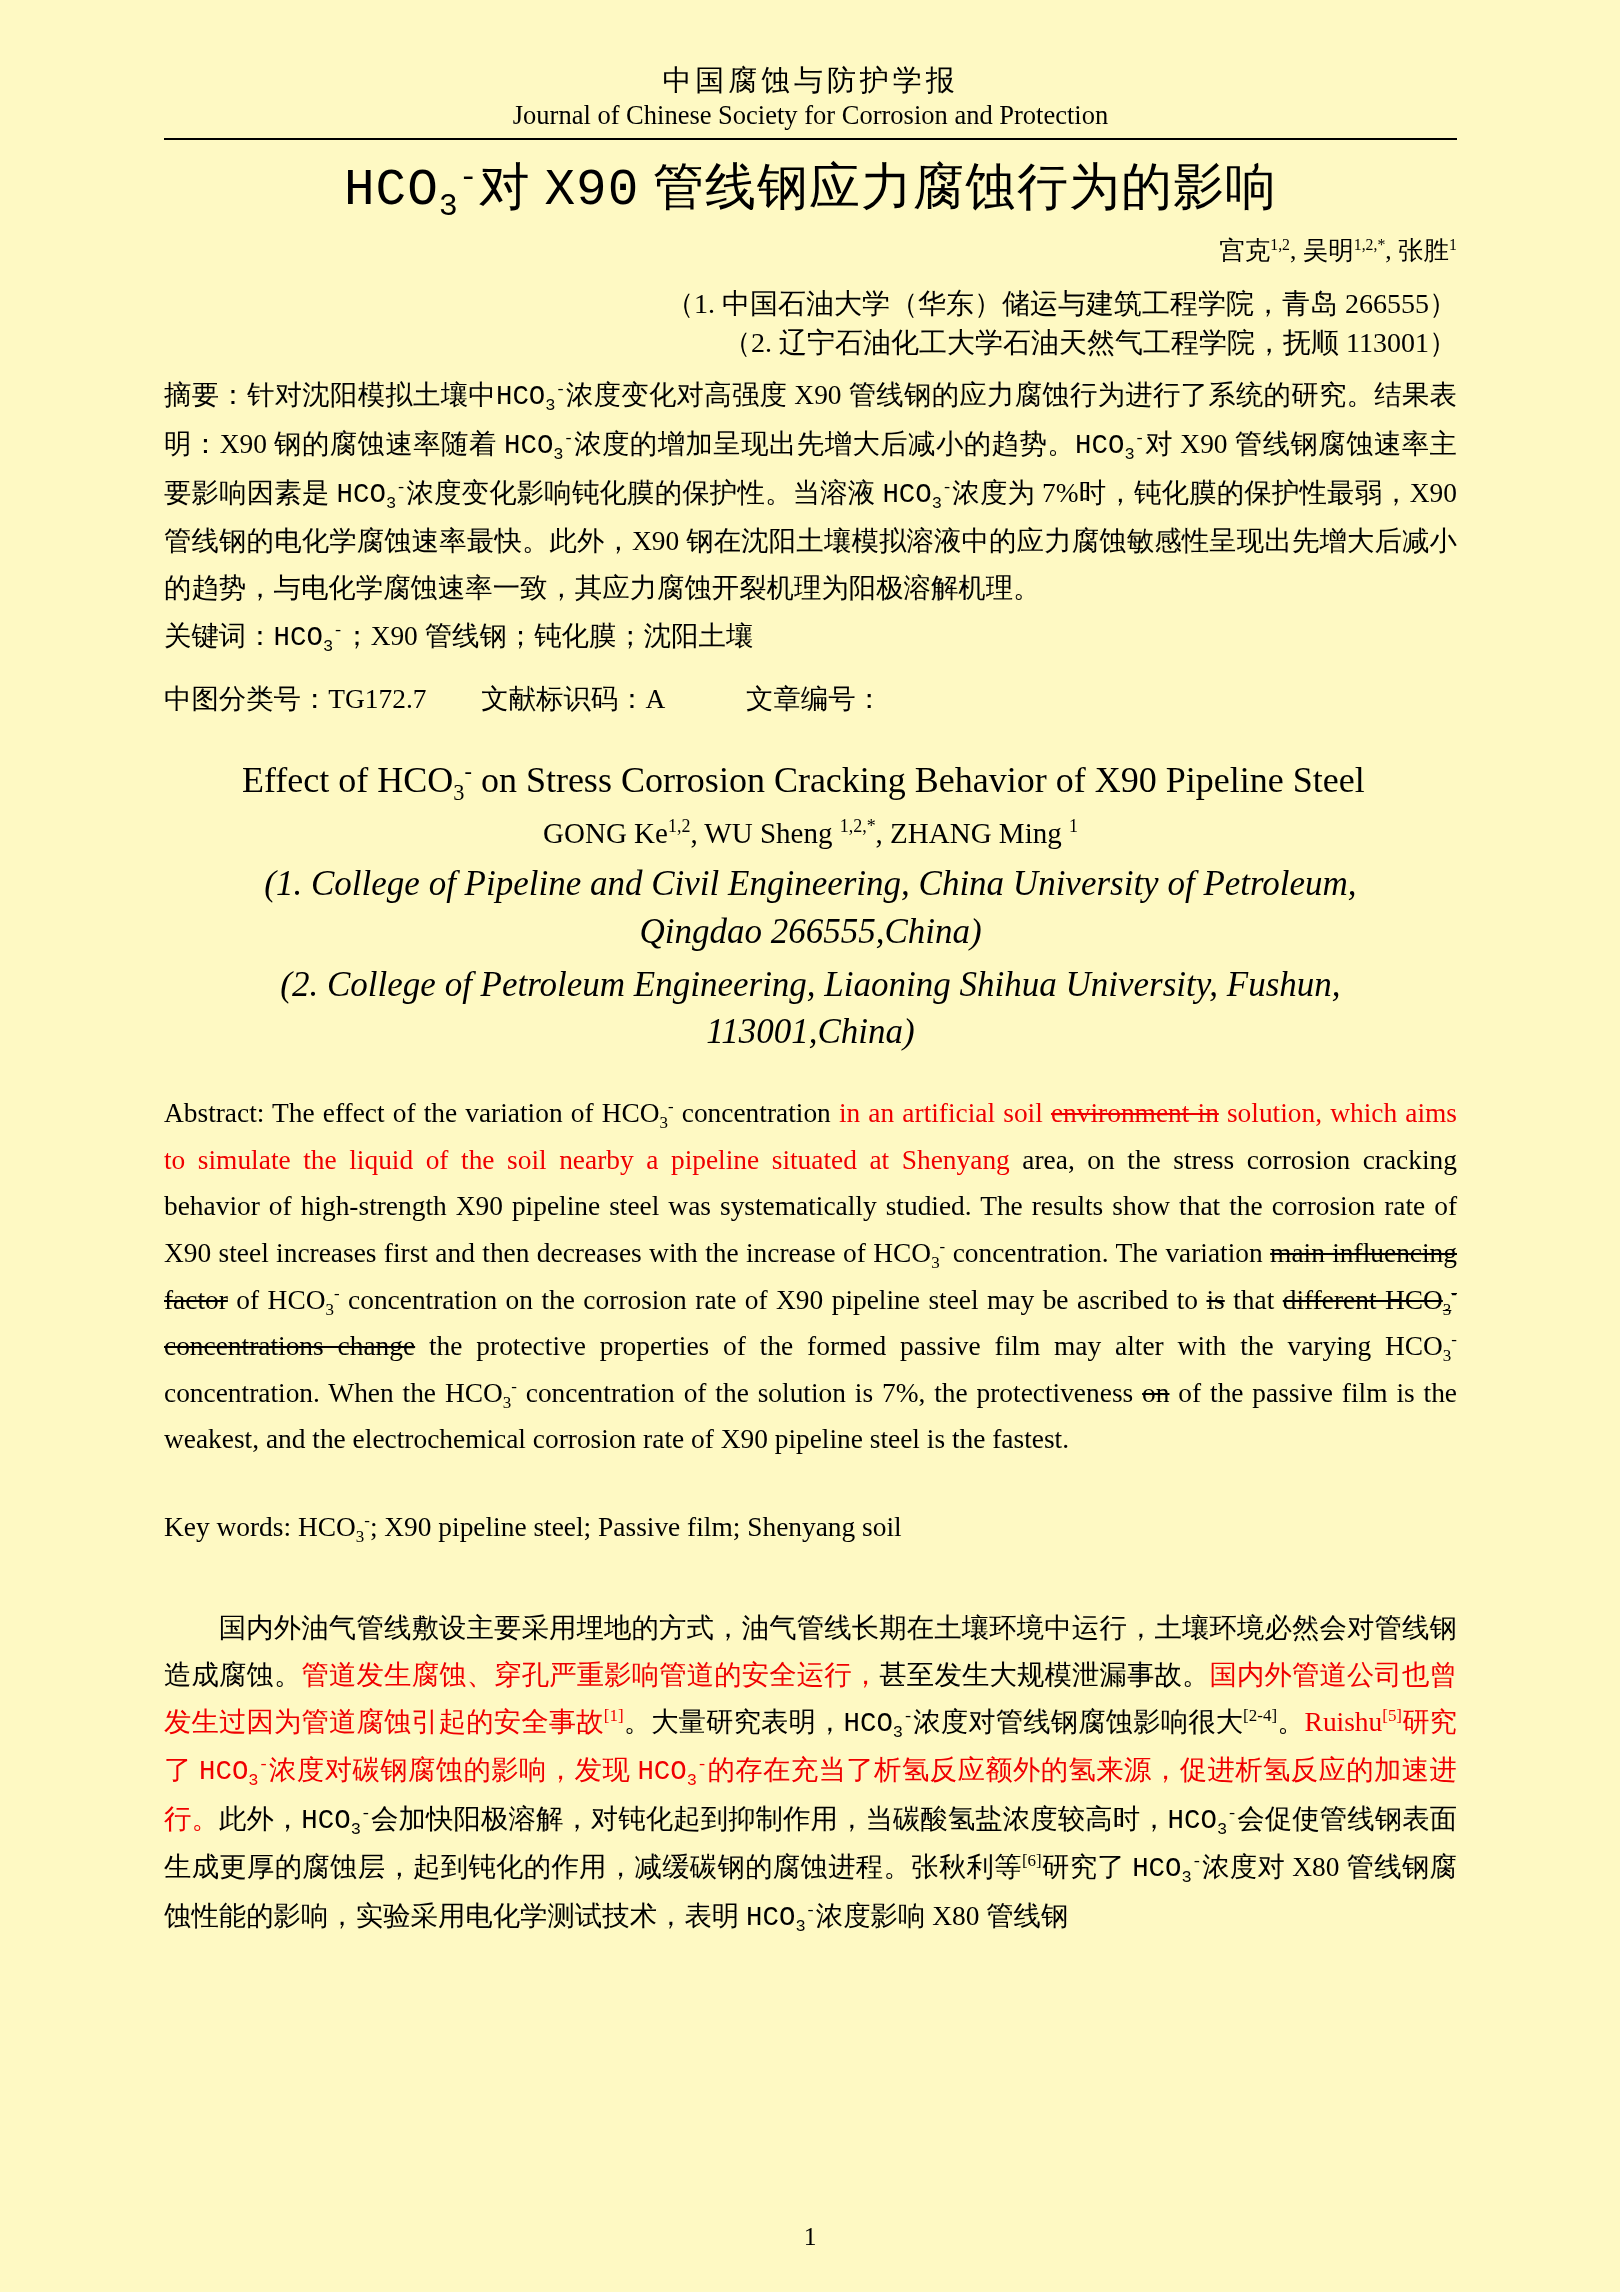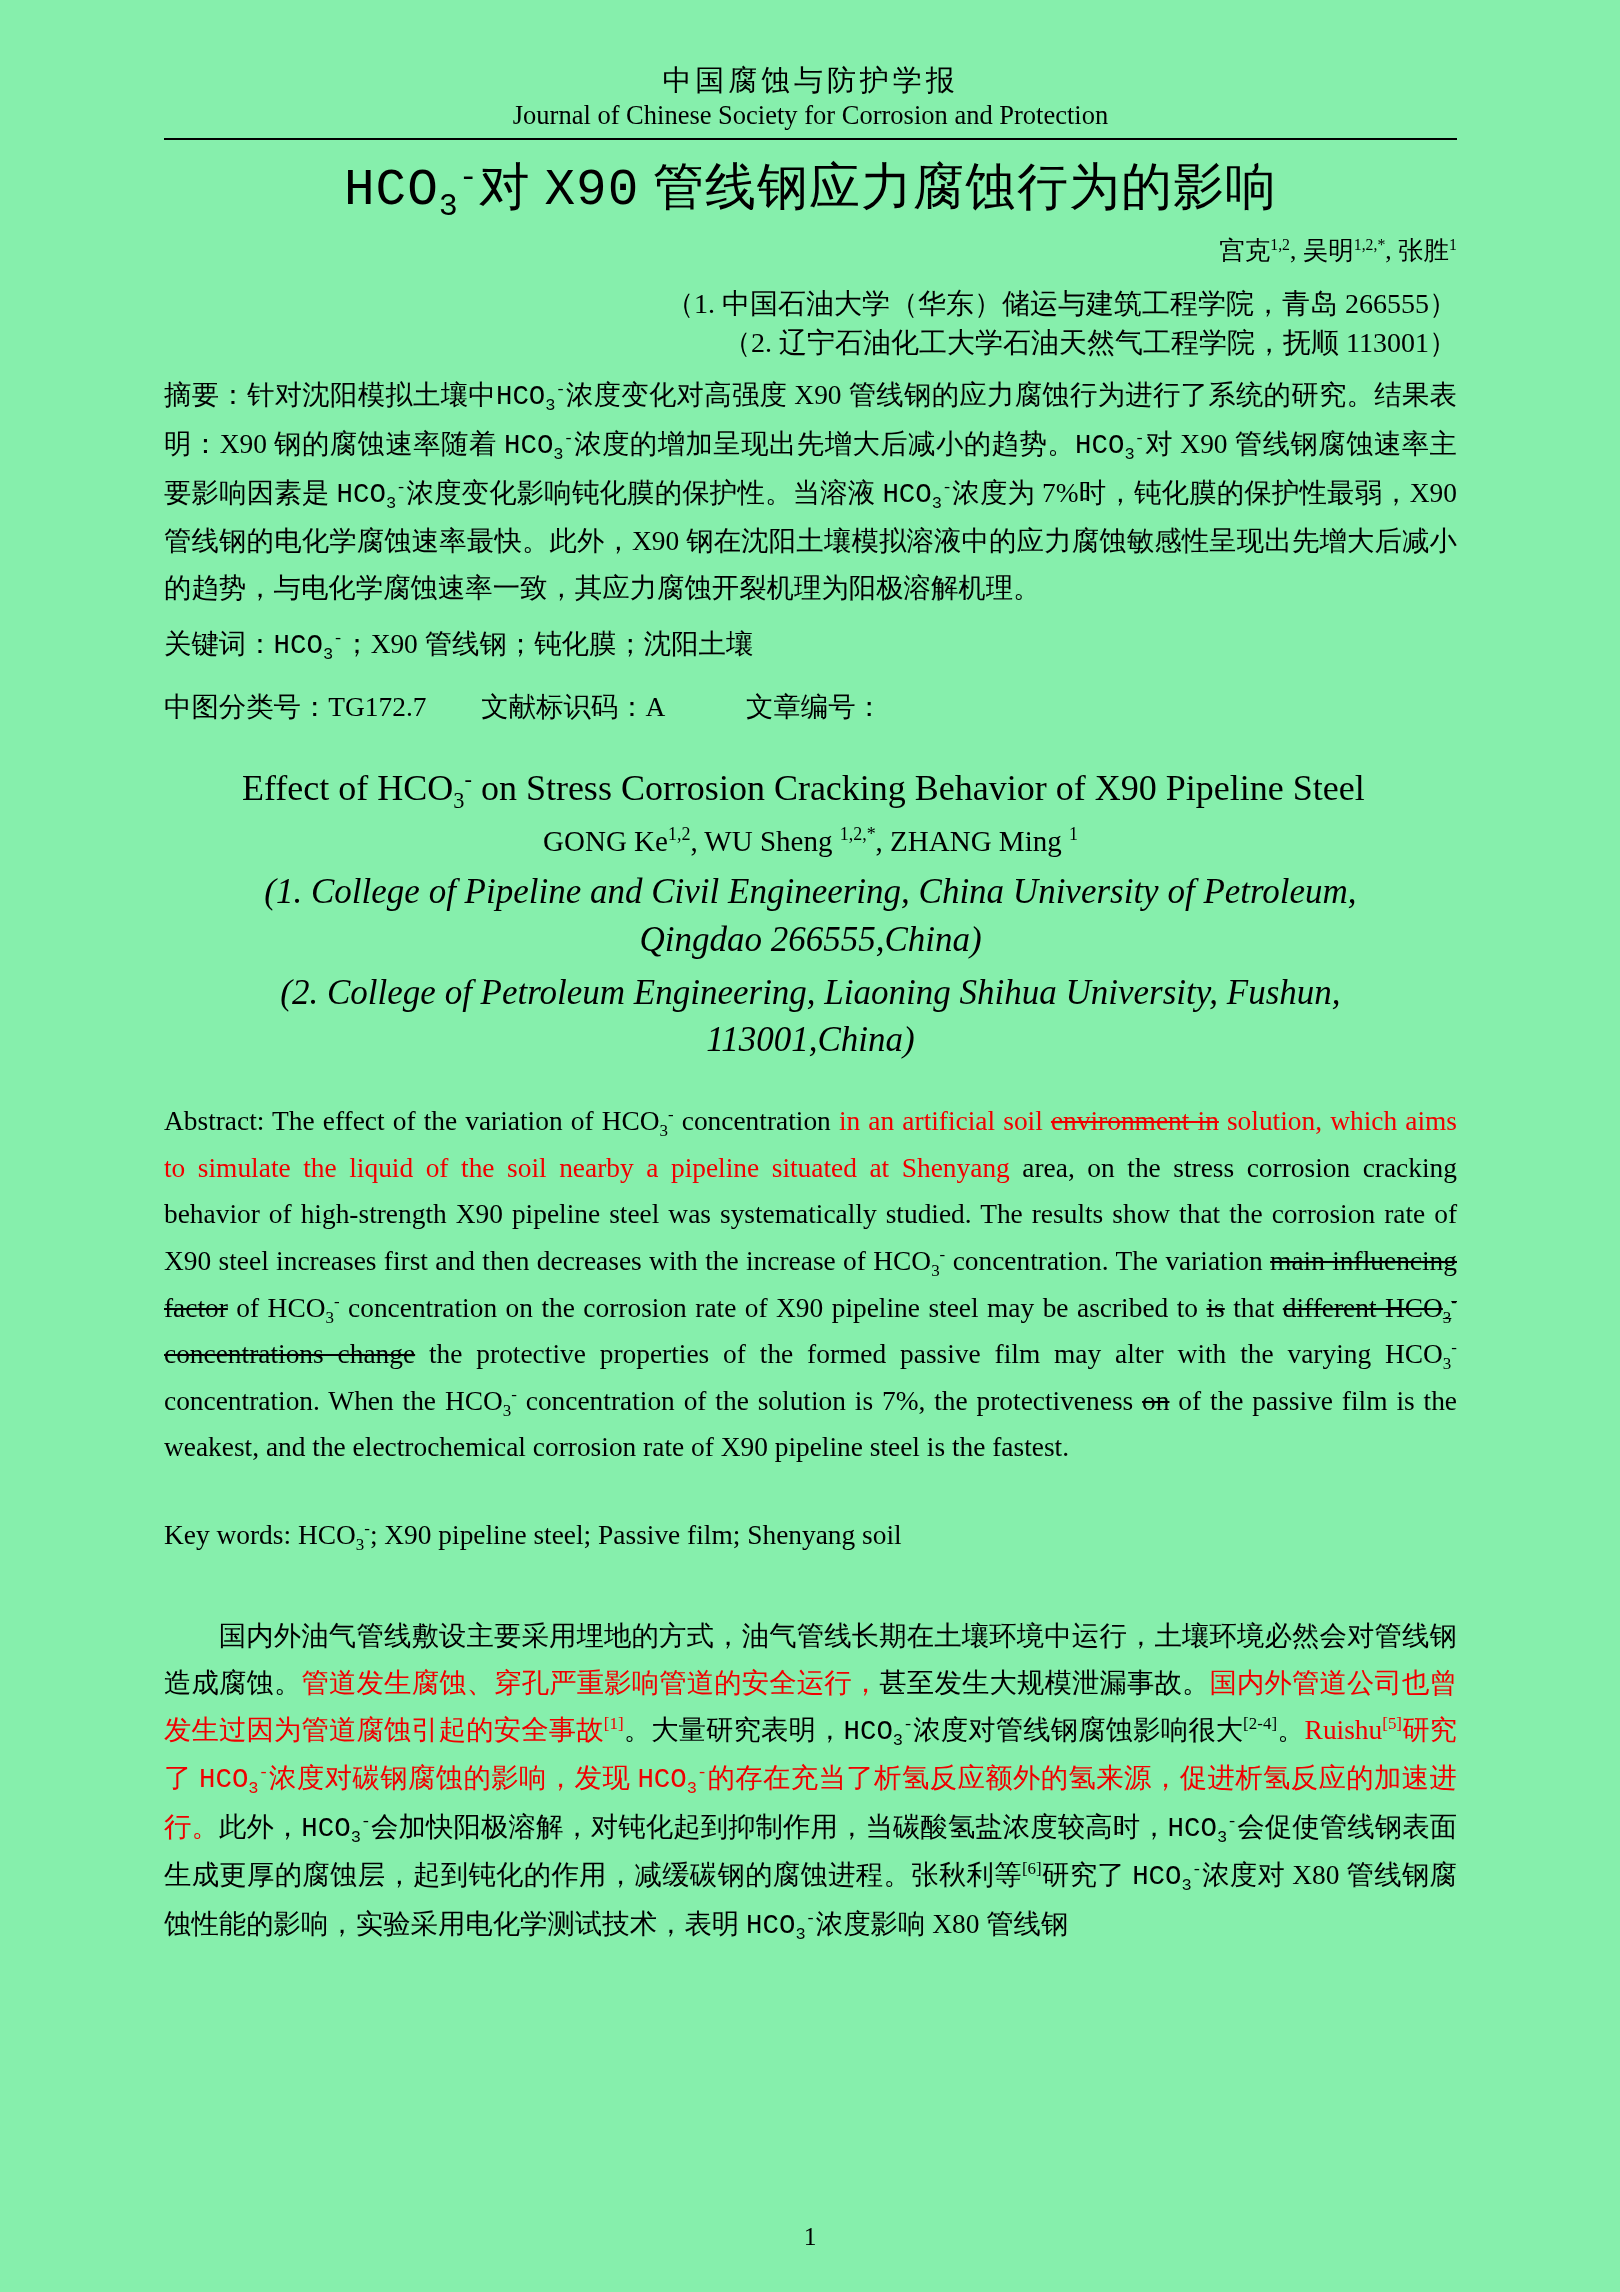--- a/index.html
+++ b/index.html
@@ -1,21 +1,21 @@
 <!DOCTYPE html>
 <html style="--red: #f00000;"><head>
 <meta charset="utf-8">
 <style>
   * { margin: 0; padding: 0; box-sizing: border-box; }
   body { background: #ffffff; }
   .page {
     position: relative;
     width: 1620px;
     height: 2293px;
-    background: #86efac;
+    background: #fef9c3;
     color: #000000;
     font-family: "Liberation Serif", "DejaVu Serif", serif;
     font-size: 27.4px;
     padding: 63px 163px 0 164px;
     overflow: hidden;
   }
   
   .journal-cn { text-align: center; font-size: 29px; line-height: 1.2; letter-spacing: 3.9px; }
   .journal-en { text-align: center; font-size: 26.5px; line-height: 1.3; }
   .header-rule { border-top: 2.9px solid #000; margin-top: 5.9px; }
@@ -27,21 +27,21 @@
     line-height: 1.15;
     font-weight: normal;
     letter-spacing: 1px;
   }
   .authors-cn { margin-top: 15.7px; text-align: right; font-size: 25.5px; line-height: 1.2; }
   .affil-cn  { text-align: right; font-size: 28px; line-height: 1.4; }
   .affil-cn.first { margin-top: 17.6px; }
   
   .para { text-align: justify; line-height: 1.7; }
   .abstract-cn { margin-top: 9.8px; }
-  .keywords-cn { margin-top: 10px; }
+  .keywords-cn { margin-top: 2px; }
   .classification { margin-top: 13.7px; white-space: pre-wrap; }
   
   .title-en {
     margin: 35px auto 0;
     max-width: 1137px;
     text-align: left;
     font-size: 36px;
     line-height: 1.3;
     font-weight: normal;
   }

